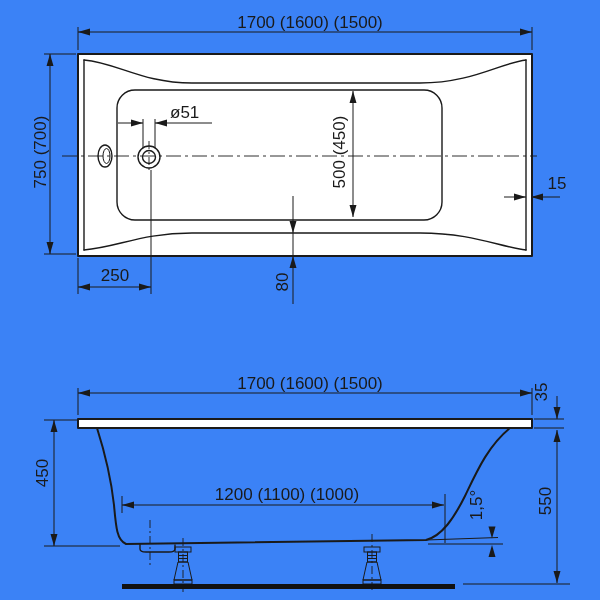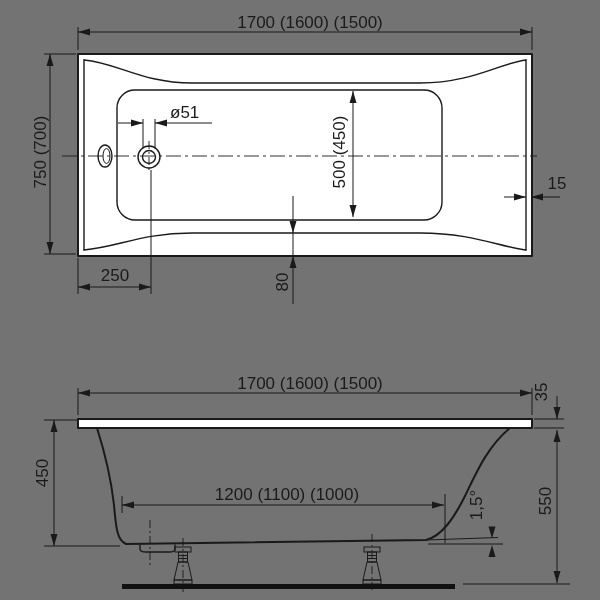--- a/index.html
+++ b/index.html
@@ -1,16 +1,16 @@
 <!DOCTYPE html>
 <html><head>
 <meta charset="utf-8">
 <style>
   html,body{margin:0;padding:0;background:#ffffff;}
-  #stage{width:600px;height:600px;position:relative;background:#737373;overflow:hidden;}
+  #stage{width:600px;height:600px;position:relative;background:#3b82f6;overflow:hidden;}
   svg{display:block;}
   .ol{stroke:#1a1a1a;stroke-width:2;fill:none;stroke-linejoin:round;stroke-linecap:round;}
   .ol-f{stroke:#1a1a1a;stroke-width:2;fill:#ffffff;stroke-linejoin:round;}
   .c1{stroke:#1a1a1a;stroke-width:1.4;fill:none;stroke-linejoin:round;stroke-linecap:round;}
   .thin{stroke:#1a1a1a;stroke-width:1;fill:none;}
   .dim{stroke:#1a1a1a;stroke-width:1;fill:none;}
   .arr{fill:#1a1a1a;stroke:none;}
   .cl{stroke:#1a1a1a;stroke-width:0.9;fill:none;stroke-dasharray:15 4 3 4;}
   .cls{stroke:#1a1a1a;stroke-width:0.9;fill:none;stroke-dasharray:8 3 2 3;}
   .lbl{font-family:"Liberation Sans","DejaVu Sans",sans-serif;font-size:17px;fill:#1a1a1a;}

